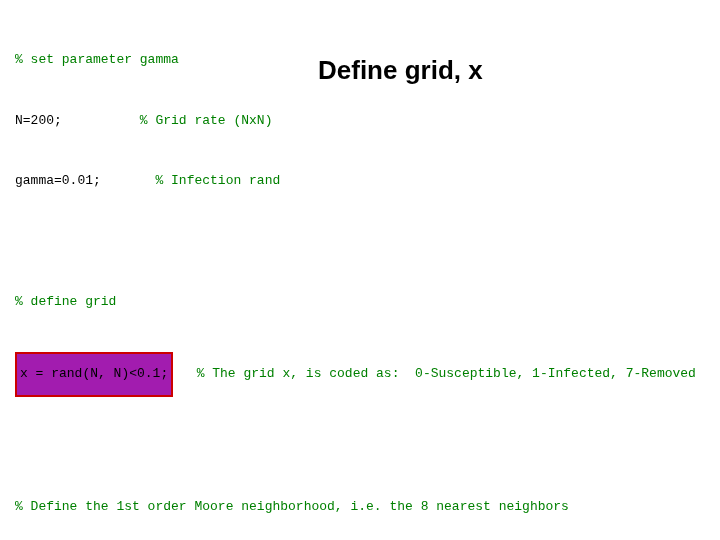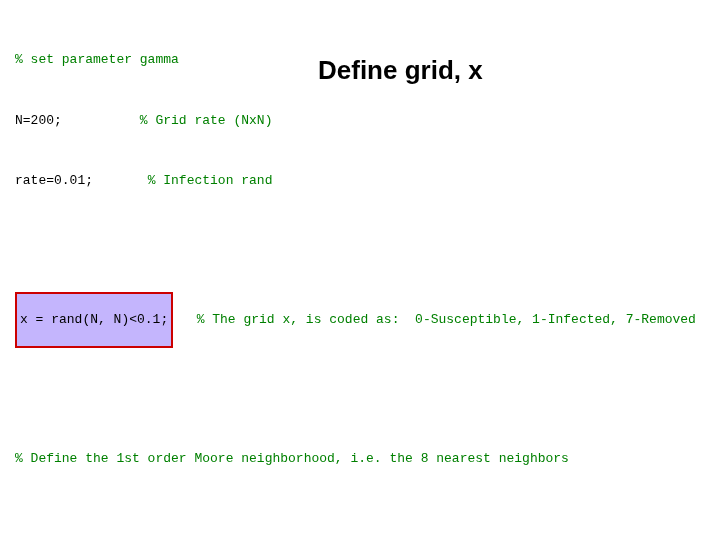--- a/index.html
+++ b/index.html
@@ -15,22 +15,22 @@
     .code-area {
       padding: 10px 15px;
       line-height: 1.55;
       color: #000000;
       white-space: pre;
     }
     .comment { color: #008000; }
     .highlight-box {
       display: inline-block;
       border: 2px solid #cc0000;
-      padding: 16px 3px;
-      background: #c4b5fd;
+      padding: 10px 3px;
+      background: #a21caf;
     }
     .title-box {
       position: absolute;
       top: 55px;
       left: 310px;
       font-family: Arial, sans-serif;
       font-size: 26px;
       font-weight: bold;
       color: #000;
       background: #fff;
@@ -40,22 +40,23 @@
       display: block;
       min-height: 1.55em;
     }
   </style>
 </head>
 <body>
 
 <div class="code-area">
   <span class="code-line comment">% set parameter gamma</span>
   <span class="code-line"><span>N=200;</span>          <span class="comment">% Grid rate (NxN)</span></span>
-  <span class="code-line"><span>rate=0.01;</span>       <span class="comment">% Infection rand</span></span>
+  <span class="code-line"><span>gamma=0.01;</span>       <span class="comment">% Infection rand</span></span>
   <span class="code-line">&nbsp;</span>
+  <span class="code-line comment">% define grid</span>
   <span class="code-line"><span class="highlight-box">x = rand(N, N)&lt;0.1;</span>   <span class="comment">% The grid x, is coded as:  0-Susceptible, 1-Infected, 7-Removed</span></span>
   <span class="code-line">&nbsp;</span>
   <span class="code-line comment">% Define the 1st order Moore neighborhood, i.e. the 8 nearest neighbors</span>
   
   
   
   
   
   
   

